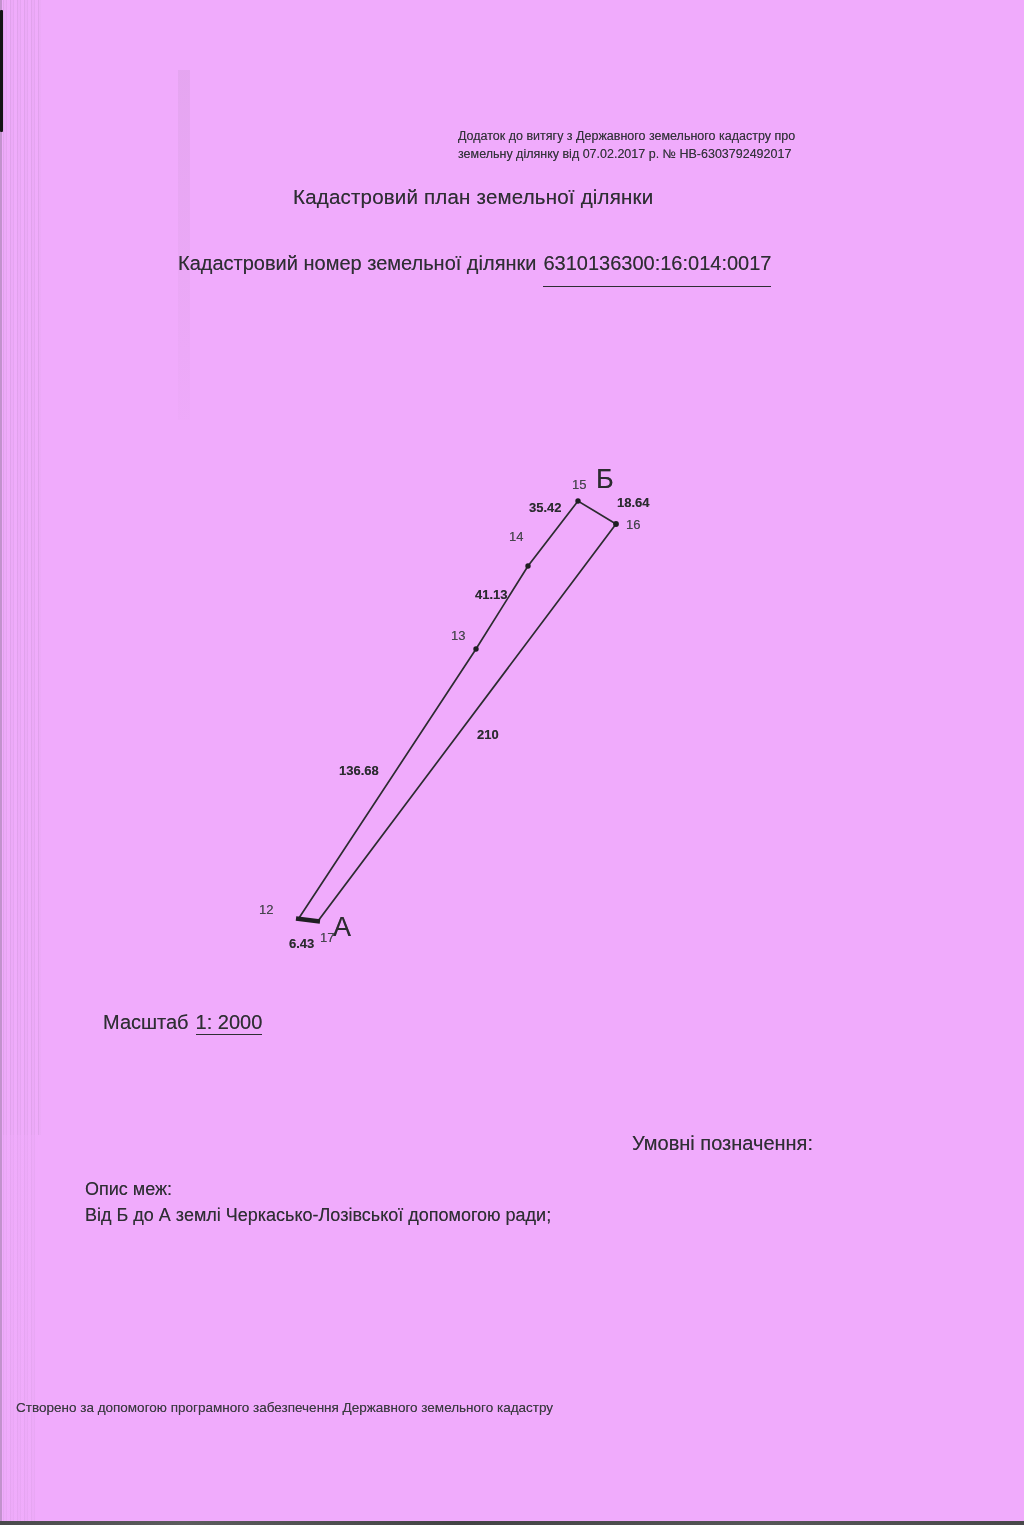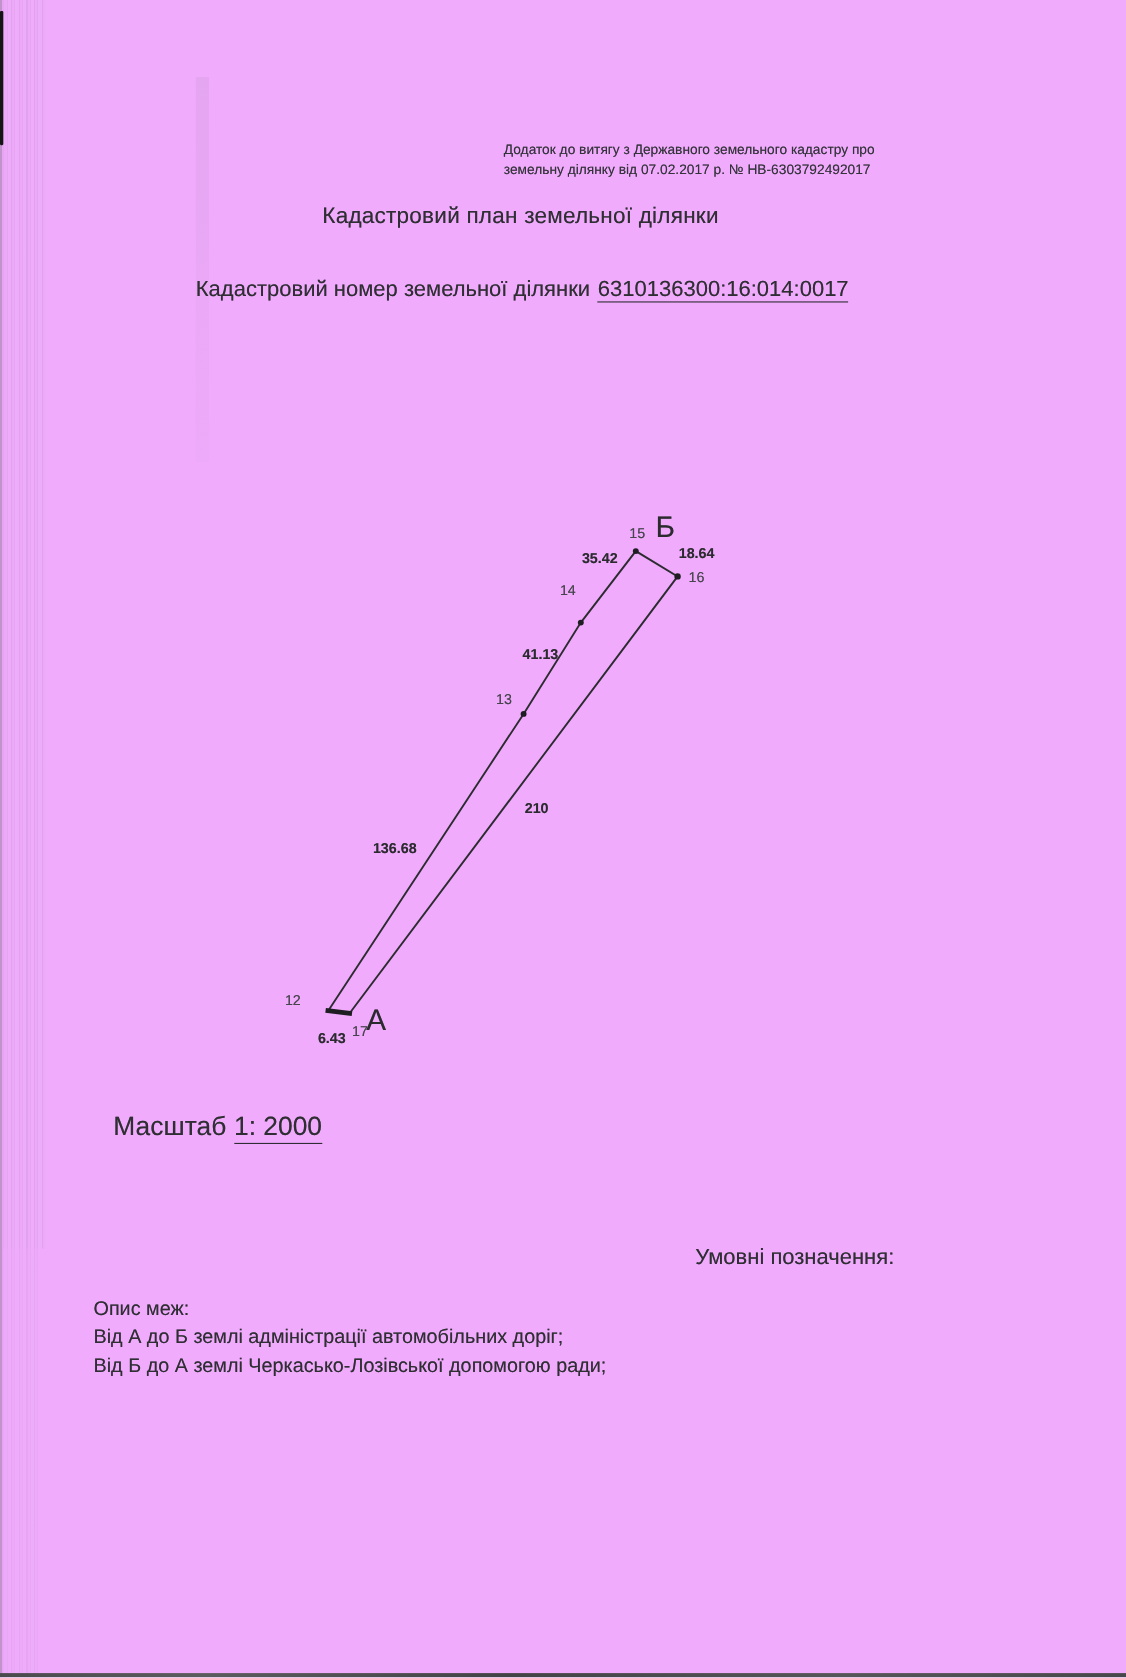--- a/index.html
+++ b/index.html
@@ -27,22 +27,22 @@
   .edge-black{position:absolute;left:0;top:10px;width:3px;height:122px;background:#141414;border-radius:1px;}
   .streak-mid{position:absolute;left:178px;top:70px;width:12px;height:350px;
     background:linear-gradient(180deg,rgba(100,100,105,0.08),rgba(100,100,105,0.015));}
   .bottom-edge{position:absolute;left:0;bottom:0;width:100%;height:4px;
     background:linear-gradient(90deg,#4a4a4c,#5c5c5e 18%,#434345 45%,#565658 75%,#48484a);}
   
   .t{position:absolute;color:#2e2e33;text-shadow:0 0 0.4px rgba(46,46,51,0.55);}
   .note{left:458px;top:128px;width:360px;font-size:12.5px;line-height:17.5px;color:#33333a;}
   .title{left:293px;top:185px;font-size:20.5px;letter-spacing:0.2px;}
   .cad{left:178px;top:252px;font-size:20px;}
-  .cad .num{border-bottom:1.5px solid #2e2e33;margin-left:7px;padding-bottom:0;}
-  .scale{left:103px;top:1011px;font-size:24px;}
+  .cad .num{border-bottom:1.5px solid #2e2e33;margin-left:7px;padding-bottom:12px;}
+  .scale{left:103px;top:1011px;font-size:20px;}
   .scale .val{border-bottom:1.5px solid #2e2e33;margin-left:7px;padding-bottom:1px;}
   .legend{left:632px;top:1132px;font-size:20px;}
   .borders{left:85px;top:1176px;font-size:18px;line-height:26px;}
   .footer{left:16px;top:1400px;font-size:13.5px;color:#3a3a40;}
   
   .plan-svg{position:absolute;left:0;top:0;pointer-events:none;}
   .plbl{position:absolute;color:#2b2b2f;text-shadow:0 0 0.4px rgba(43,43,47,0.5);}
   .dist{font-weight:bold;font-size:13px;}
   .vnum{font-size:13px;color:#45454c;}
   .corner{font-size:27px;}
@@ -95,18 +95,18 @@
   <span class="plbl dist" style="left:289px;top:936px">6.43</span>
 
   <div class="t scale">
     <span>Масштаб</span><span class="val">1: 2000</span>
   </div>
 
   <div class="t legend">Умовні позначення:</div>
 
   <div class="t borders">
     <div>Опис меж:</div>
-    <div>Від А до Б землі адміністрації автомобільних доріг;</div>
     <div>Від Б до А землі Черкасько-Лозівської допомогою ради;</div>
   </div>
 
+  <div class="t footer">Створено за допомогою програмного забезпечення Державного земельного кадастру</div>
 
 </div>
 
 </body></html>

